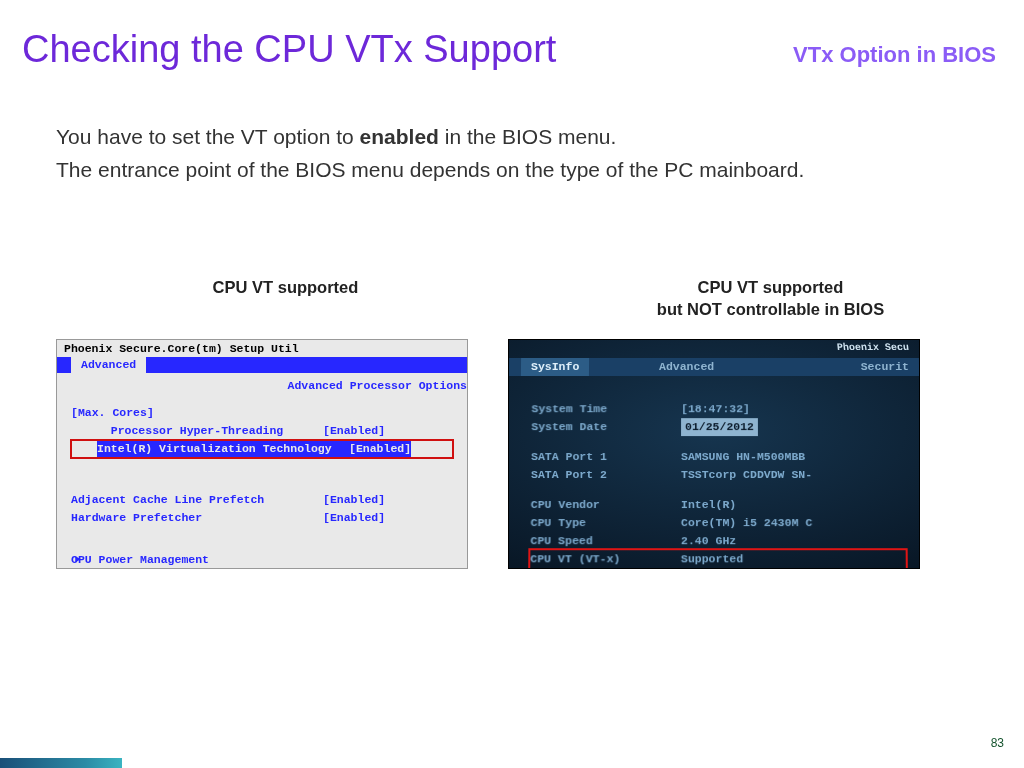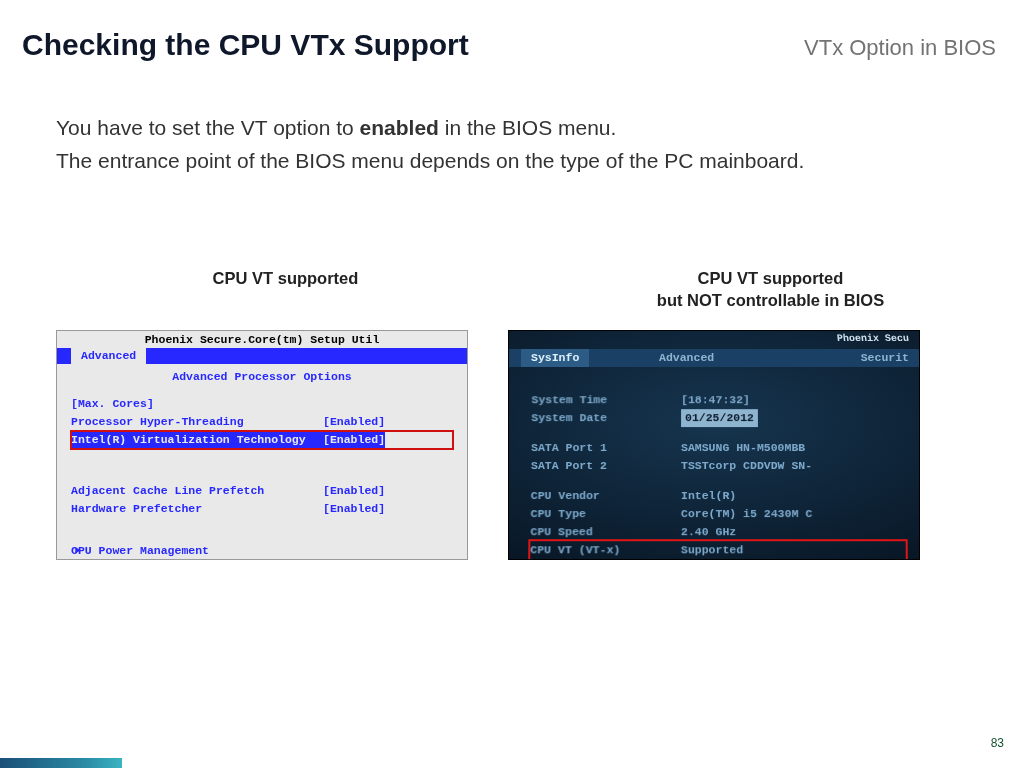--- a/index.html
+++ b/index.html
@@ -1,51 +1,51 @@
 <!DOCTYPE html>
 <html><head>
 <meta charset="utf-8">
 <style>
   * { margin: 0; padding: 0; box-sizing: border-box; }
   html, body { width: 1024px; height: 768px; font-family: Arial, Helvetica, sans-serif; background: #fff; overflow: hidden; }
   .slide { position: relative; width: 1024px; height: 768px; }
 
   .header { display: flex; justify-content: space-between; align-items: baseline; padding: 28px 28px 10px 22px; }
-  .title { font-size: 30px; color: #0f172a; font-weight: 700; }
-  .subtitle { font-size: 22px; color: #737373; font-weight: 400; }
+  .title { font-size: 38px; color: #6d28d9; font-weight: 400; }
+  .subtitle { font-size: 22px; color: #8b5cf6; font-weight: 700; }
 
   .body { padding: 40px 24px 0 56px; font-size: 21px; color: #333; line-height: 1.55; }
   .body .bold { font-weight: 700; }
 
   .captions { display: flex; margin-top: 90px; gap: 26px; }
   .caption { flex: 1; text-align: center; font-family: "Arial", sans-serif; font-size: 16.5px; font-weight: 700; color: #222; line-height: 1.35; }
 
   .shots { display: flex; gap: 40px; padding: 18px 56px 0 56px; }
 
   
   .bios-left {
     width: 412px;
     height: 230px;
     font-family: "Consolas","Courier New",monospace;
     font-size: 11.5px;
     background: #e9e9e9;
     border: 1px solid #999;
     position: relative;
   }
-  .bios-left .top-title { text-align: center; background: #e9e9e9; color: #000; font-weight: 700; padding: 2px 7px; }
+  .bios-left .top-title { text-align: left; background: #e9e9e9; color: #000; font-weight: 700; padding: 2px 7px; }
   .bios-left .tab-row { background: #2727ff; height: 16px; position: relative; }
   .bios-left .tab-row .tab { position: absolute; top: 0; left: 14px; background: #e9e9e9; color: #2727ff; font-weight: 700; padding: 0 10px; height: 16px; line-height: 16px; }
-  .bios-left .section-title { text-align: center; color: #2727ff; font-weight: 700; padding: 6px 0 12px; }
+  .bios-left .section-title { text-align: right; color: #2727ff; font-weight: 700; padding: 6px 0 12px; }
   .bios-left .rows { padding: 0 14px; color: #2727ff; font-weight: 700; }
   .bios-left .row { display: flex; height: 18px; line-height: 18px; }
   .bios-left .row .label { width: 252px; white-space: pre; }
   .bios-left .row .value { white-space: pre; }
   .bios-left .row.hl .label,
   .bios-left .row.hl .value { color: #e9e9e9; background: #2727ff; }
-  .bios-left .row.hl { position: relative; }
+  .bios-left .row.hl { position: relative; padding-left: 26px; }
   .bios-left .row.red-box { outline: 2px solid #d01010; outline-offset: -1px; }
   .bios-left .arrow-row::before { content: "►"; position: absolute; left: 4px; color: #2727ff; font-size: 10px; }
 
   
   .bios-right {
     width: 412px;
     height: 230px;
     font-family: "Consolas","Courier New",monospace;
     font-size: 11.5px;
     background: #0a1a2a;
@@ -106,21 +106,21 @@
   <div class="bios-left">
     <div class="top-title">Phoenix Secure.Core(tm)  Setup Util</div>
     <div class="tab-row">
       <div class="tab">Advanced</div>
     </div>
     <div class="section-title">Advanced Processor Options</div>
     <div class="rows" id="bios-left-rows">
           <div class="row" style="position: relative;">
             <span class="value">[Max. Cores]</span>
           </div>
-          <div class="row" style="position: relative;">
+          <div class="row" style="position: relative; text-align: center;">
             <span class="label">Processor Hyper-Threading</span>
             <span class="value">[Enabled]</span>
           </div>
           <div class="row hl red-box" style="position: relative;">
             <span class="label">Intel(R) Virtualization Technology</span>
             <span class="value">[Enabled]</span>
           </div>
           <div class="row" style="position: relative; margin-top: 33px;">
             <span class="label">Adjacent Cache Line Prefetch</span>
             <span class="value">[Enabled]</span>

